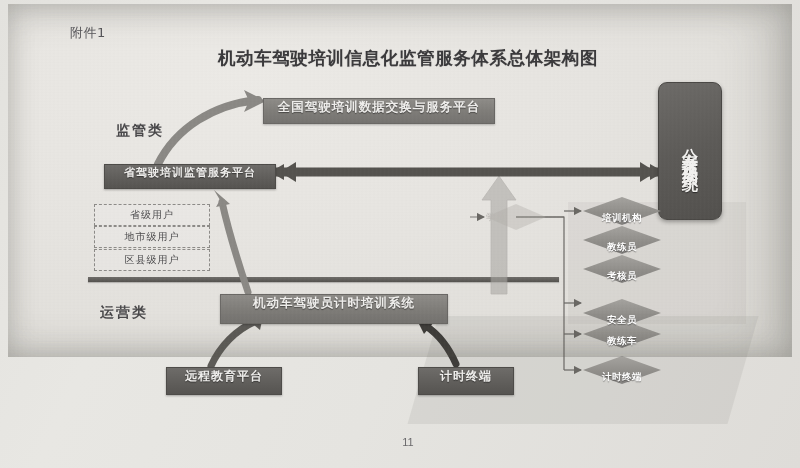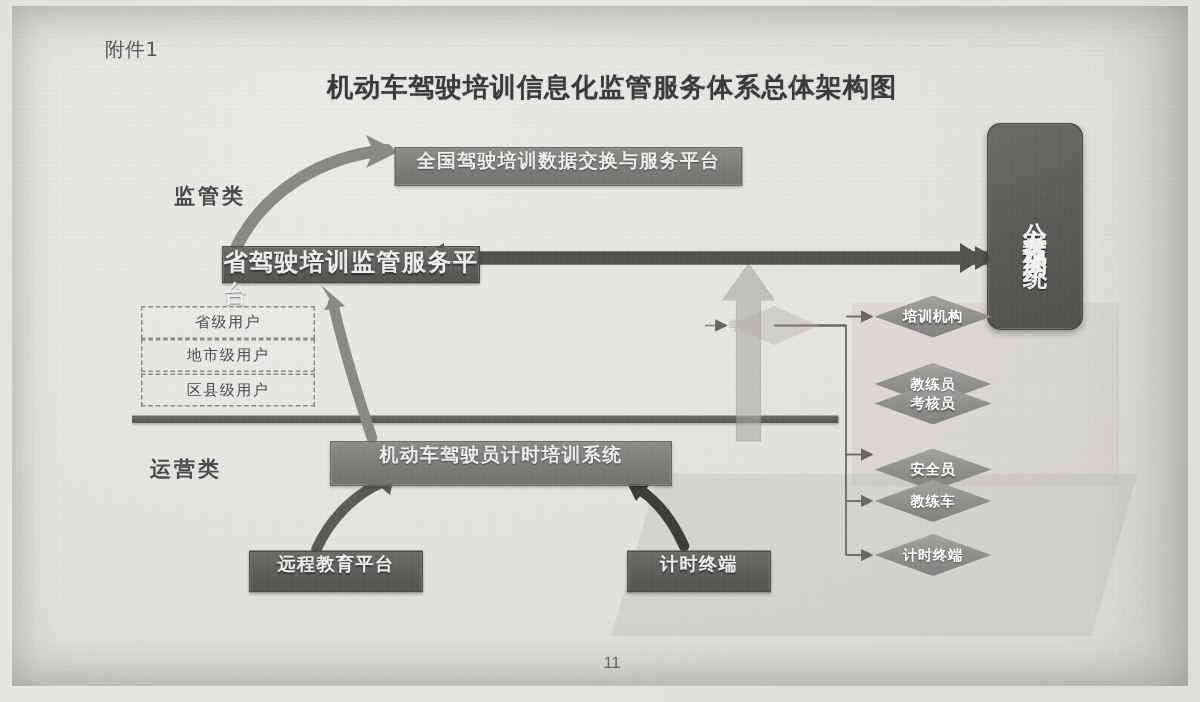--- a/index.html
+++ b/index.html
@@ -8,21 +8,21 @@
     font-family:"Liberation Sans","DejaVu Sans",sans-serif;
     background:#c9c8c4;
   }
   #page{
     position:relative;width:800px;height:468px;overflow:hidden;
     background:
       linear-gradient(115deg,#e3e2de 0%,#e8e7e3 25%,#e5e4e0 55%,#dedcd8 100%);
   }
   
   #paper{
-    position:absolute;left:8px;top:4px;width:784px;height:453px;
+    position:absolute;left:8px;top:4px;width:784px;height:353px;
     background:
       radial-gradient(ellipse at 30% 20%, #eceae6 0%, #e6e4e0 45%, #dcdad5 100%);
     box-shadow:inset 0 0 40px rgba(0,0,0,0.07);
   }
   
   #grain{
     position:absolute;inset:0;pointer-events:none;opacity:.30;
     background-image:
       repeating-linear-gradient(0deg, rgba(0,0,0,0.035) 0px, rgba(0,0,0,0) 1px, rgba(0,0,0,0) 3px),
       repeating-linear-gradient(90deg, rgba(255,255,255,0.05) 0px, rgba(0,0,0,0.02) 2px, rgba(0,0,0,0) 4px);
@@ -72,21 +72,21 @@
     border:1px solid #6a6865;
     box-shadow:0 1px 2px rgba(0,0,0,.25);
   }
   .box-dark{
     background:linear-gradient(180deg,#6e6c69 0%,#5f5d5a 60%,#565451 100%);
     border:1px solid #4e4c49;
     box-shadow:0 1px 2px rgba(0,0,0,.3);
   }
 
   #box-national{left:255px;top:94px;width:232px;height:26px;font-size:12.5px;}
-  #box-province{left:96px;top:160px;width:172px;height:25px;font-size:16px;margin-left:44px;}
+  #box-province{left:96px;top:160px;width:172px;height:25px;font-size:11px;}
   #box-timing{left:212px;top:290px;width:228px;height:30px;font-size:12.5px;}
   #box-remote{left:158px;top:363px;width:116px;height:28px;font-size:12px;}
   #box-terminal{left:410px;top:363px;width:96px;height:28px;font-size:12px;}
 
   
   #box-police{
     position:absolute;left:650px;top:78px;width:62px;height:136px;
     border-radius:9px;
     background:linear-gradient(160deg,#6d6b68 0%,#5d5b58 50%,#53514e 100%);
     border:1px solid #4a4845;
@@ -139,23 +139,23 @@
     font-family:"DejaVu Sans","Liberation Sans",sans-serif;
     text-shadow:0 1px 1px rgba(0,0,0,.4);
   }
   .diamond .shape{
     position:absolute;inset:0;
     background:linear-gradient(180deg,#a5a39f 0%,#908e8a 55%,#848280 100%);
     clip-path:polygon(50% 0,100% 50%,50% 100%,0 50%);
     border:0;
   }
   .diamond .lbl{position:relative;z-index:2;}
-  .dm{left:575px;width:78px;height:28px;}
+  .dm{left:575px;width:78px;height:28px;align-items:flex-end;}
   #dm0{top:193px;}
-  #dm1{top:238px;}
+  #dm1{top:222px;}
   #dm2{top:251px;}
   #dm3{top:295px;}
   #dm4{top:316px;}
   #dm5{top:352px;}
 
   
   #dm-center{
     position:absolute;left:478px;top:200px;width:60px;height:26px;
     display:flex;align-items:center;justify-content:flex-start;
     font-size:9px;color:#b9b7b3;letter-spacing:1px;

